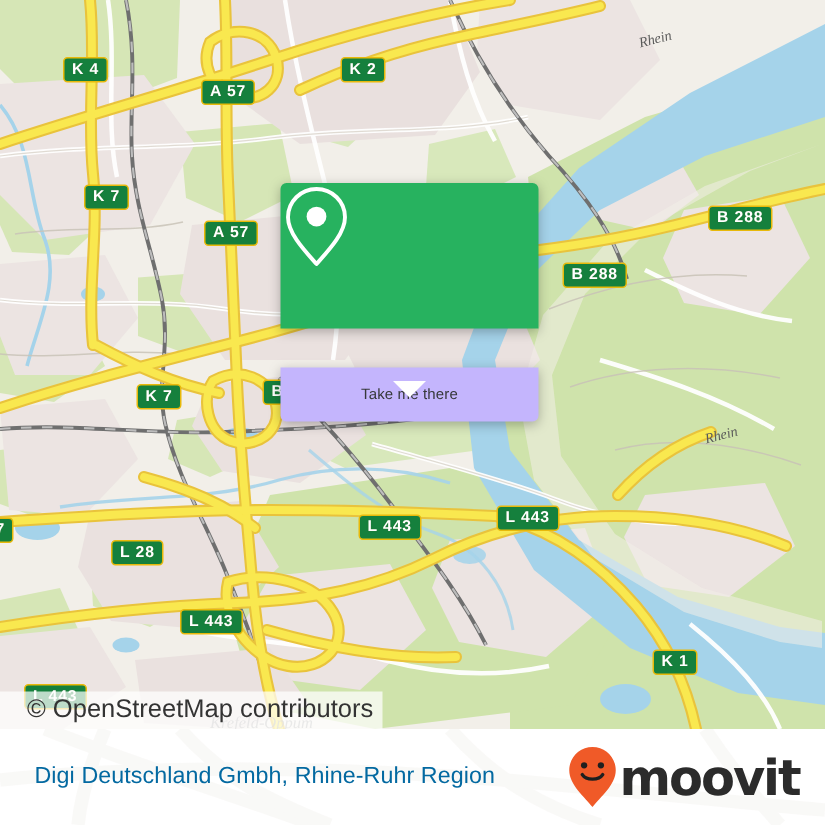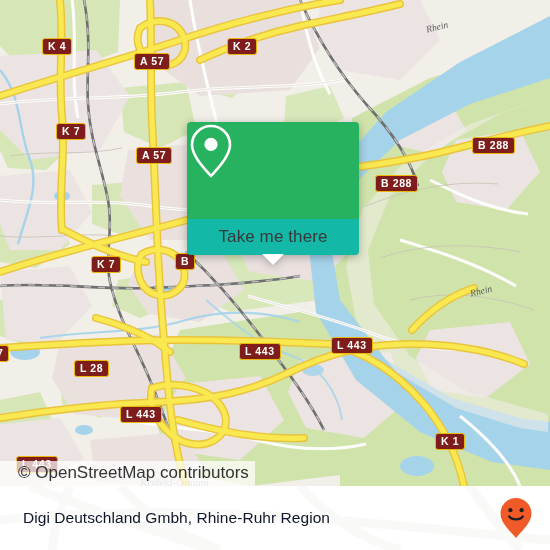--- a/index.html
+++ b/index.html
@@ -6,21 +6,21 @@
   body{width:550px;height:550px;overflow:hidden;
        font-family:"Liberation Sans","DejaVu Sans",sans-serif;}
   #root{position:relative;width:550px;height:550px;overflow:hidden;}
 
   
   #map{position:absolute;left:0;top:0;width:550px;height:486px;overflow:hidden;
        background:#f2efe9;}
   #map svg{position:absolute;left:0;top:0;}
 
   
-  .shield{position:absolute;background:#7f1d1d;border:1.4px solid #e8b90a;
+  .shield{position:absolute;background:#15803d;border:1.4px solid #e8b90a;
           border-radius:3px;color:#ffffff;font-size:10.5px;font-weight:bold;
           letter-spacing:.6px;padding:1.5px 5px 2px 5px;white-space:nowrap;
           line-height:11px;text-shadow:0 0 1px rgba(120,90,0,.25);
           font-family:"Liberation Sans","DejaVu Sans",sans-serif;}
 
   
   .waterlabel{position:absolute;color:#5a5a5a;font-size:9.5px;font-style:italic;
               font-family:"Liberation Serif","DejaVu Serif",serif;white-space:nowrap;}
   .placelabel{position:absolute;color:#9a9a9a;font-size:11px;font-style:italic;
               font-family:"Liberation Serif","DejaVu Serif",serif;white-space:nowrap;
@@ -29,34 +29,34 @@
   
   #attrib{position:absolute;left:0;bottom:0;background:rgba(255,255,255,.72);
           color:#333;font-size:17px;padding:2px 6px 3px 18px;white-space:nowrap;
           font-family:"Liberation Sans","DejaVu Sans",sans-serif;}
 
   
   #popup{position:absolute;left:187px;top:122px;width:172px;
          filter:drop-shadow(0 2px 4px rgba(0,0,0,.28));}
   #popup .head{background:#27b25f;height:97px;border-radius:4px 4px 0 0;
                display:flex;align-items:center;justify-content:center;}
-  #popup .foot{background:#14b8a6;height:36px;border-radius:0 0 4px 4px;
+  #popup .foot{background:#c4b5fd;height:36px;border-radius:0 0 4px 4px;
                display:flex;align-items:center;justify-content:center;
-               color:#36383a;font-size:17px;letter-spacing:.1px;}
+               color:#36383a;font-size:10px;letter-spacing:.1px;margin-top:26px;}
   #popup .tail{position:absolute;left:50%;transform:translateX(-50%);top:132px;
                width:0;height:0;border-left:11px solid transparent;
                border-right:11px solid transparent;border-top:11px solid #fff;}
 
   
   #footer{position:absolute;left:0;top:486px;width:550px;height:64px;
           background:#ffffff;overflow:hidden;}
   #footer .watermark{position:absolute;left:0;top:-486px;width:550px;height:550px;
                      opacity:.13;pointer-events:none;}
   #footer .title{position:absolute;left:23px;top:50%;transform:translateY(-50%);
-                 font-size:15.5px;color:#0f172a;white-space:nowrap;letter-spacing:.05px;}
+                 font-size:15.5px;color:#0369a1;white-space:nowrap;letter-spacing:.05px;}
   #logo{position:absolute;right:17px;top:50%;transform:translateY(-50%);
         display:flex;align-items:center;gap:1px;}
   #logo .word{font-size:33px;color:#2b2b2b;font-weight:bold;letter-spacing:-1.4px;
               line-height:33px;font-family:"DejaVu Sans","Liberation Sans",sans-serif;}
 </style>
 </head>
 <body>
 
 <div id="root">
 
@@ -272,16 +272,17 @@
     </svg>
     <div class="title">Digi Deutschland Gmbh, Rhine-Ruhr Region</div>
     <div id="logo">
       <svg width="34" height="42" viewBox="0 0 34 42">
         <path d="M17 1 C8.4 1 1.5 7.9 1.5 16.5 C1.5 26.3 12 34.5 17 41
                  C22 34.5 32.5 26.3 32.5 16.5 C32.5 7.9 25.6 1 17 1 Z" fill="#f05a28"></path>
         <circle cx="11.4" cy="13.2" r="2.1" fill="#1f1f1f"></circle>
         <circle cx="22.6" cy="13.2" r="2.1" fill="#1f1f1f"></circle>
         <path d="M10.2 19.4 C12.8 23.4 21.2 23.4 23.8 19.4" fill="none" stroke="#1f1f1f" stroke-width="2.3" stroke-linecap="round"></path>
       </svg>
+      <span class="word">moovit</span>
     </div>
   </div>
 
 </div>
 
 </body></html>

